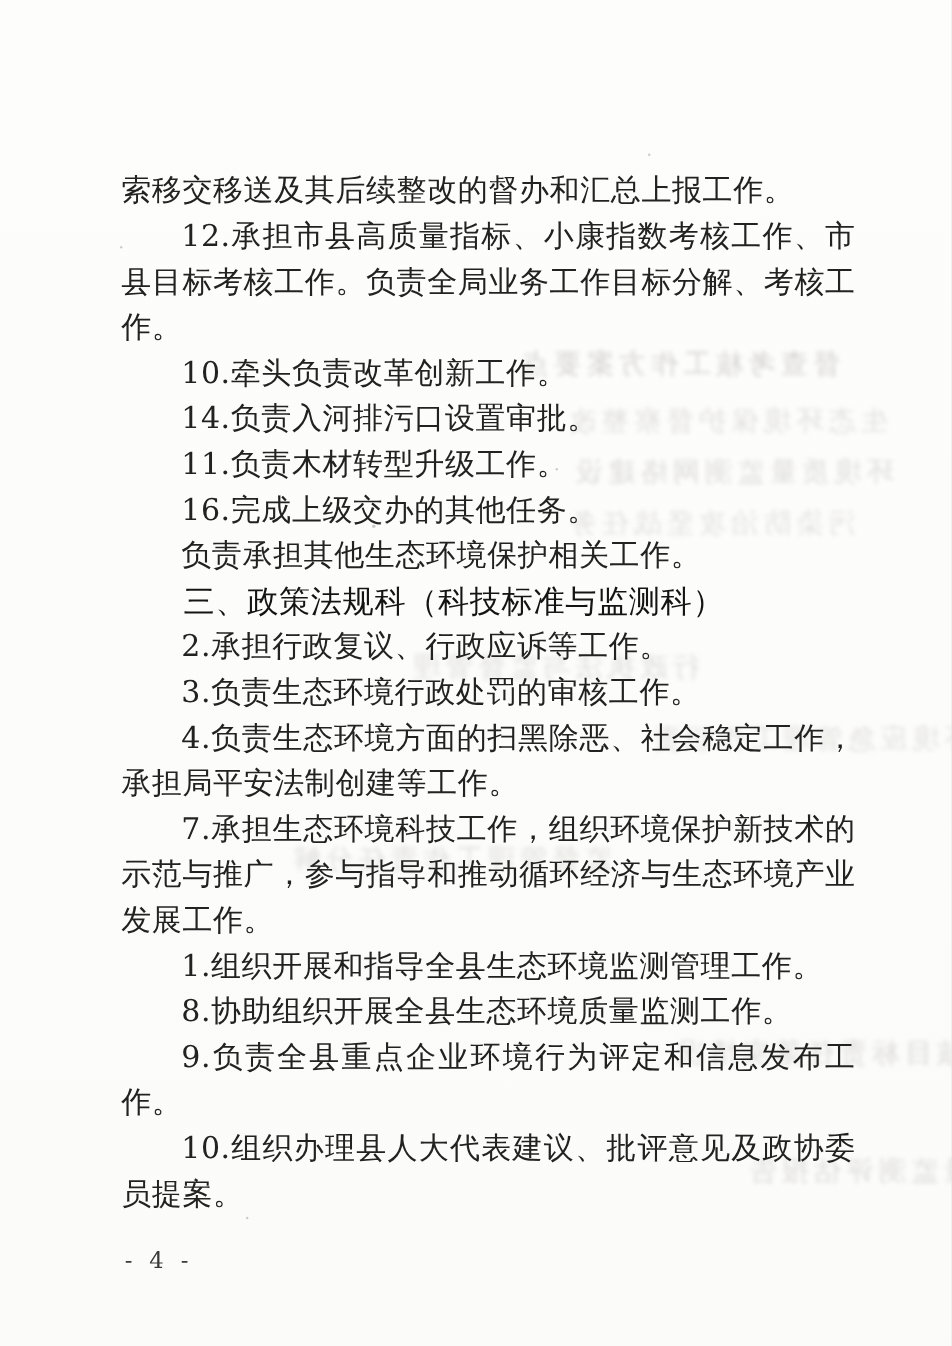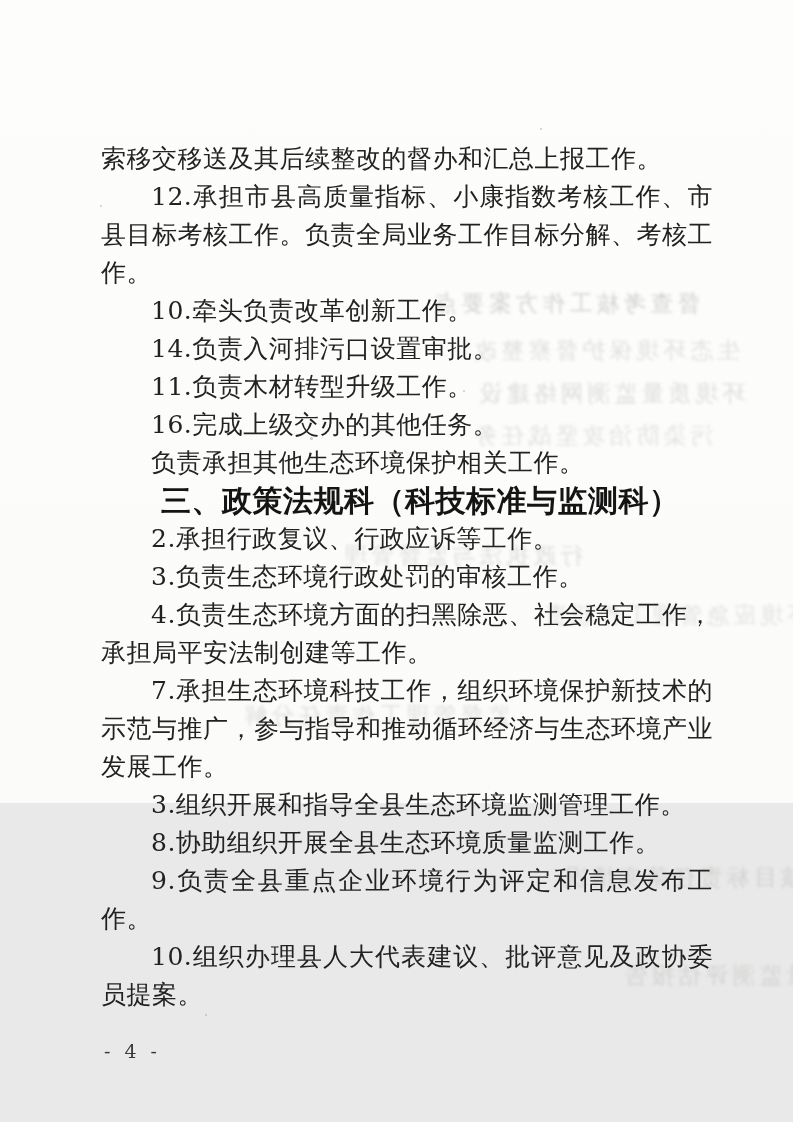--- a/index.html
+++ b/index.html
@@ -6,21 +6,21 @@
     margin: 0;
     padding: 0;
     width: 793px;
     height: 1122px;
     overflow: hidden;
     background: #e9e9e9;
   }
   .page {
     position: relative;
     width: 793px;
-    height: 803px;
+    height: 1122px;
     background: linear-gradient(180deg, #fdfdfc 0%, #fcfcfa 55%, #fbfbf9 100%);
     font-family: "DejaVu Serif", "Liberation Serif", serif;
     color: #1f1f1f;
   }
   .content {
     position: absolute;
     left: 101px;
     top: 140px;
     width: 612px;
   }
@@ -29,22 +29,22 @@
     line-height: 38px;
     text-align: justify;
     text-justify: inter-ideograph;
     text-indent: 2em;
     color: #222;
     letter-spacing: 0.5px;
   }
   .para.noindent { text-indent: 0; }
   .para.heading {
     font-family: "Liberation Sans", "DejaVu Sans", sans-serif;
-    font-weight: 700;
-    font-size: 30px;
+    font-weight: 400;
+    font-size: 26px;
     color: #141414;
     letter-spacing: 0.5px;
   }
   .footer {
     position: absolute;
     left: 104px;
     top: 1040px;
     font-size: 19px;
     letter-spacing: 4px;
     color: #3a3a3a;
@@ -100,21 +100,21 @@
     <div class="para">10.牵头负责改革创新工作。</div>
     <div class="para">14.负责入河排污口设置审批。</div>
     <div class="para">11.负责木材转型升级工作。</div>
     <div class="para">16.完成上级交办的其他任务。</div>
     <div class="para">负责承担其他生态环境保护相关工作。</div>
     <div class="para heading">三、政策法规科（科技标准与监测科）</div>
     <div class="para">2.承担行政复议、行政应诉等工作。</div>
     <div class="para">3.负责生态环境行政处罚的审核工作。</div>
     <div class="para">4.负责生态环境方面的扫黑除恶、社会稳定工作，承担局平安法制创建等工作。</div>
     <div class="para">7.承担生态环境科技工作，组织环境保护新技术的示范与推广，参与指导和推动循环经济与生态环境产业发展工作。</div>
-    <div class="para">3.组织开展和指导全县生态环境监测管理工作。</div>
+    <div class="para">1.组织开展和指导全县生态环境监测管理工作。</div>
     <div class="para">8.协助组织开展全县生态环境质量监测工作。</div>
     <div class="para">9.负责全县重点企业环境行为评定和信息发布工作。</div>
     <div class="para">10.组织办理县人大代表建议、批评意见及政协委员提案。</div>
   </div>
 
   <div class="footer">- 4 -</div>
 
 </div>
 
 </body></html>

